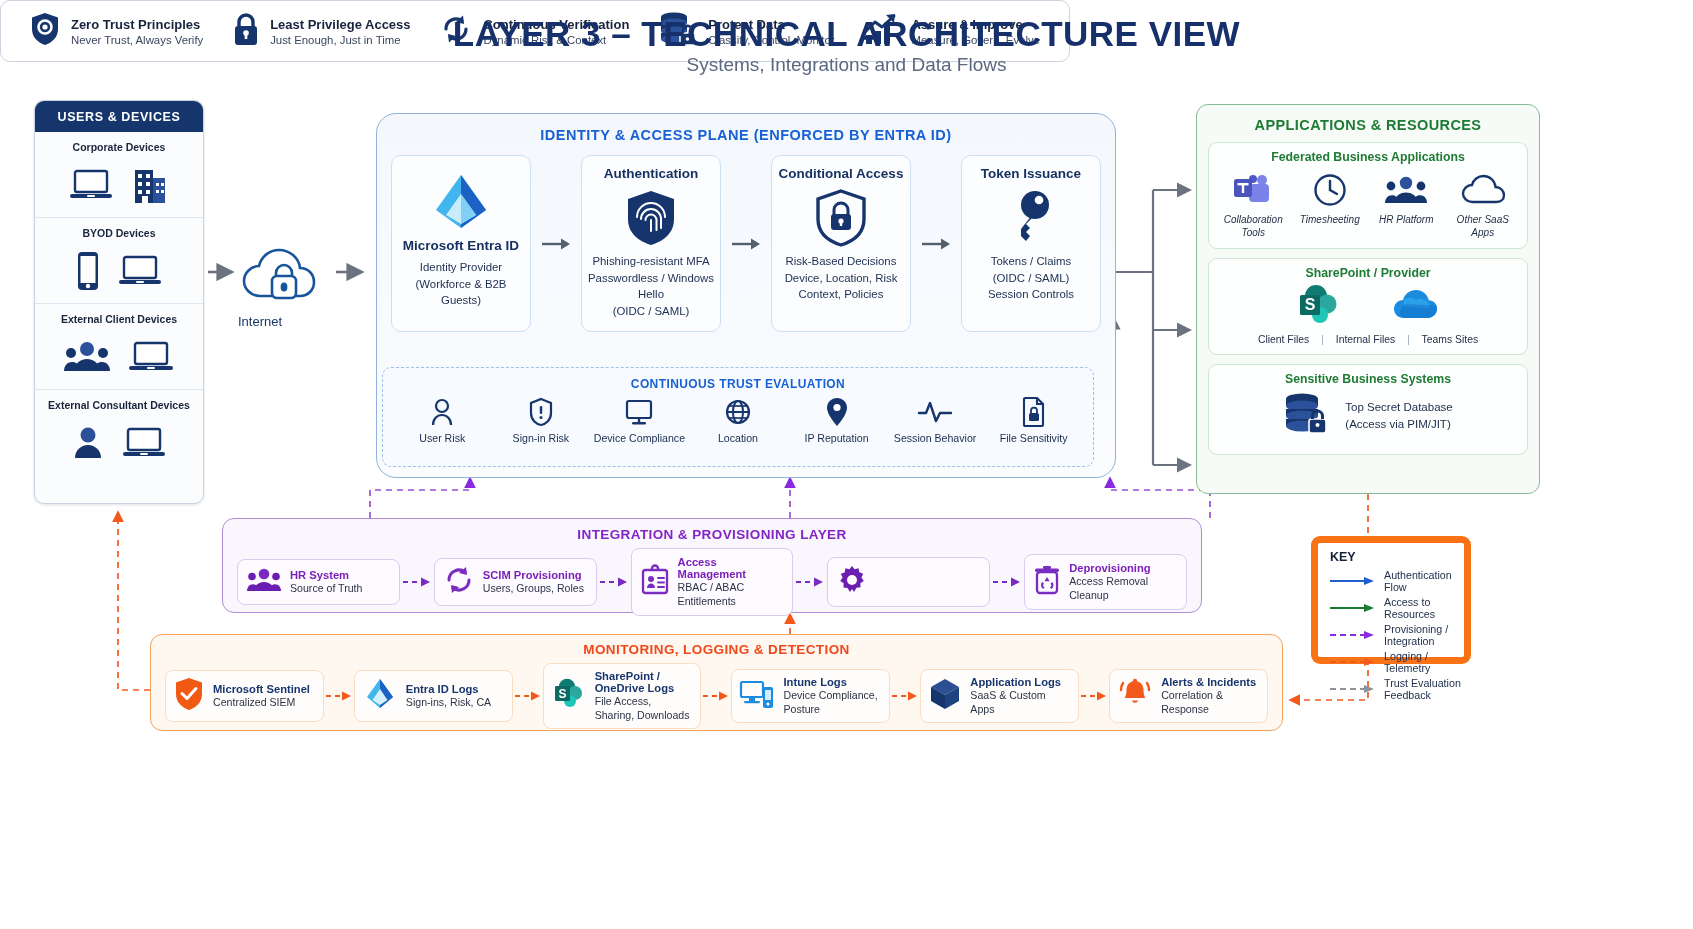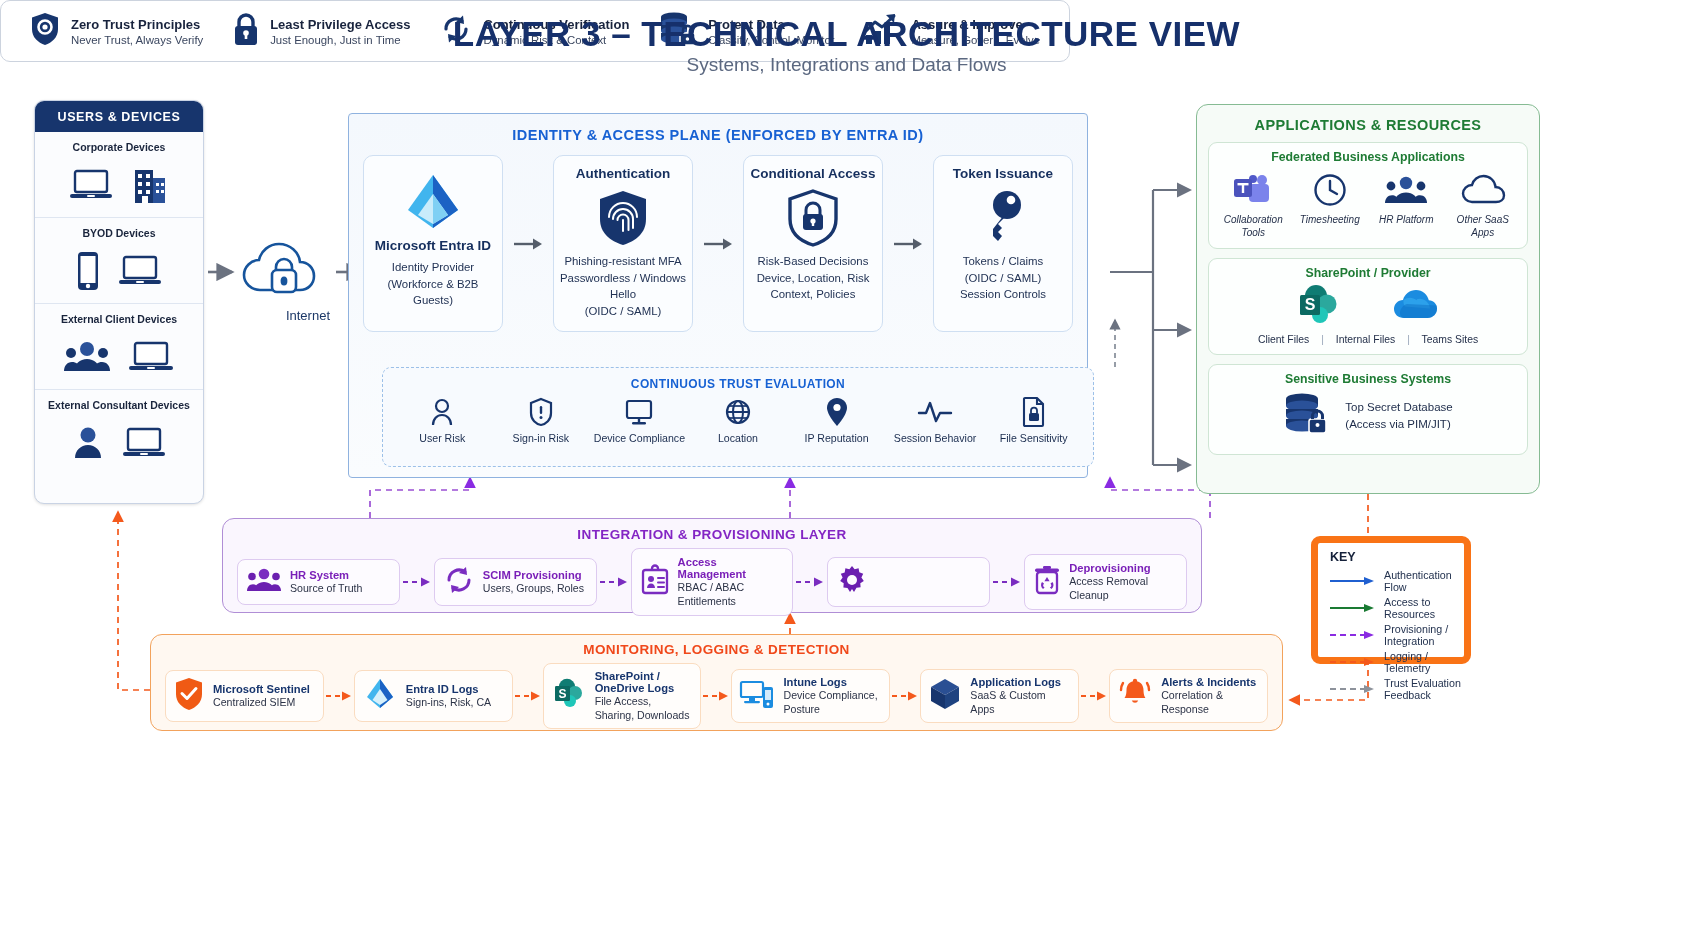--- a/index.html
+++ b/index.html
@@ -34,27 +34,27 @@
     background: #17356d; color: #fff; font-size: 12.5px; font-weight: bold;
     letter-spacing: .6px; text-align: center; padding: 9px 0 8px;
   }
   .ud-group { padding: 9px 0 6px; text-align: center; }
   .ud-group + .ud-group { border-top: 1px solid #dfe6f1; }
   .ud-label { font-size: 10.5px; font-weight: bold; color: #19243c; margin-bottom: 6px; }
   .ud-icons { display: flex; justify-content: center; align-items: center; gap: 18px; height: 52px; }
   .ud-icons svg { display: block; }
 
   
-  #internet-node { position: absolute; left: 238px; top: 238px; width: 92px; text-align: right; }
+  #internet-node { position: absolute; left: 238px; top: 244px; width: 92px; text-align: left; }
   #internet-label { font-size: 13px; color: #1b3766; margin-top: 4px; }
 
   
   #identity-plane {
-    left: 348px; top: 113px; width: 740px; height: 365px;
-    border: 1.3px solid #8fb2df; border-radius: 4px;
+    left: 376px; top: 113px; width: 740px; height: 365px;
+    border: 1.3px solid #8fb2df; border-radius: 20px;
     background: linear-gradient(180deg,#f4f8fd 0%, #fafcfe 100%);
   }
   #identity-plane-title {
     text-align: center; color: #1761d3; font-weight: bold;
     font-size: 14.5px; letter-spacing: .5px; padding-top: 13px;
   }
   .iap-cards { display: flex; gap: 10px; padding: 12px 14px 0; }
   .iap-card {
     flex: 1; border: 1px solid #cfdff2; border-radius: 10px; background: #fbfdff;
     padding: 10px 6px 12px; text-align: center; min-height: 163px;

